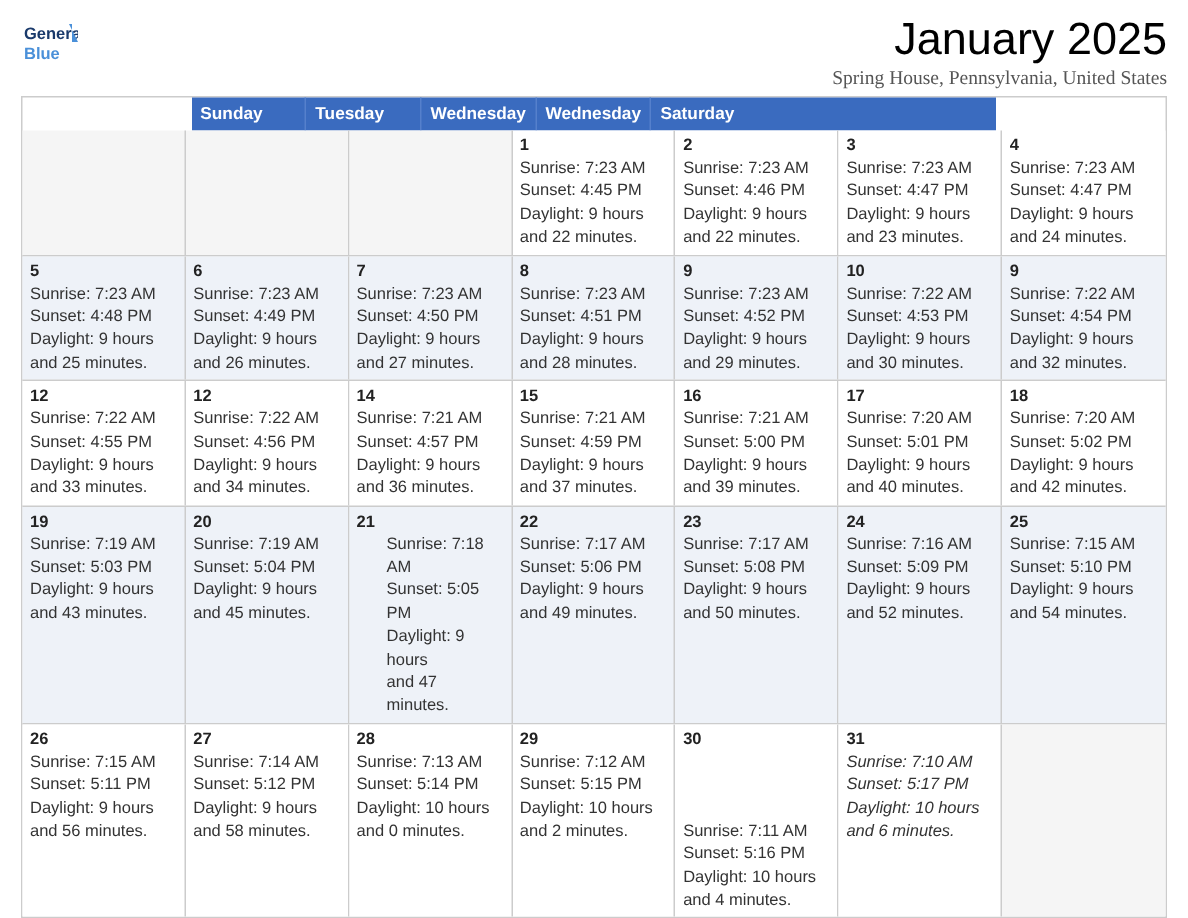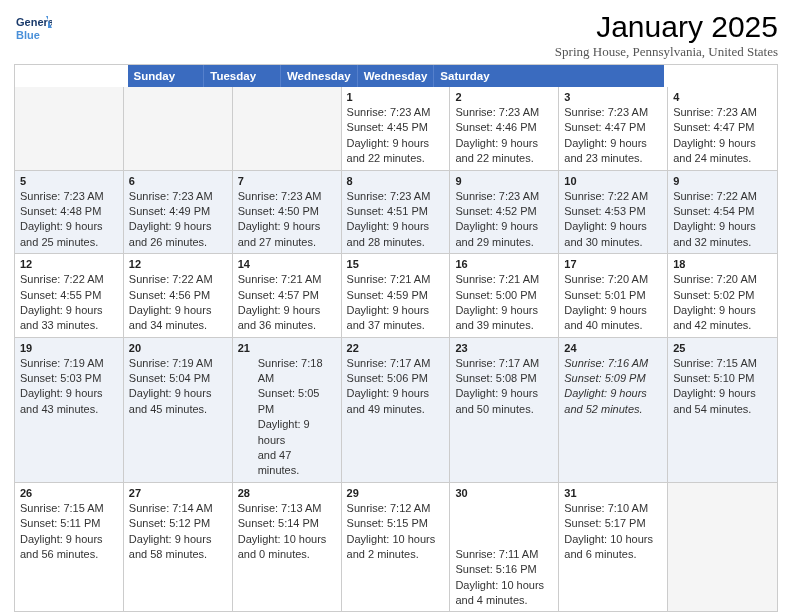--- a/index.html
+++ b/index.html
@@ -291,21 +291,21 @@
           </div>
           <div class="cal-cell">
             <div class="day-num">23</div>
             <div class="day-info" style="white-space: pre-line;">Sunrise: 7:17 AM
 Sunset: 5:08 PM
 Daylight: 9 hours
 and 50 minutes.</div>
           </div>
           <div class="cal-cell">
             <div class="day-num">24</div>
-            <div class="day-info" style="white-space: pre-line; font-style: italic;">Sunrise: 7:16 AM
+            <div class="day-info" style="white-space: pre-line;">Sunrise: 7:16 AM
 Sunset: 5:09 PM
 Daylight: 9 hours
 and 52 minutes.</div>
           </div>
           <div class="cal-cell">
             <div class="day-num">25</div>
             <div class="day-info" style="white-space: pre-line;">Sunrise: 7:15 AM
 Sunset: 5:10 PM
 Daylight: 9 hours
 and 54 minutes.</div>
@@ -342,21 +342,21 @@
           </div>
           <div class="cal-cell">
             <div class="day-num">30</div>
             <div class="day-info" style="white-space: pre-line; margin-top: 48px;">Sunrise: 7:11 AM
 Sunset: 5:16 PM
 Daylight: 10 hours
 and 4 minutes.</div>
           </div>
           <div class="cal-cell">
             <div class="day-num">31</div>
-            <div class="day-info" style="white-space: pre-line;">Sunrise: 7:10 AM
+            <div class="day-info" style="white-space: pre-line; font-style: italic;">Sunrise: 7:10 AM
 Sunset: 5:17 PM
 Daylight: 10 hours
 and 6 minutes.</div>
           </div>
           <div class="cal-cell empty"></div>
         </div>
       </div>
   </div>
 </div>
 

